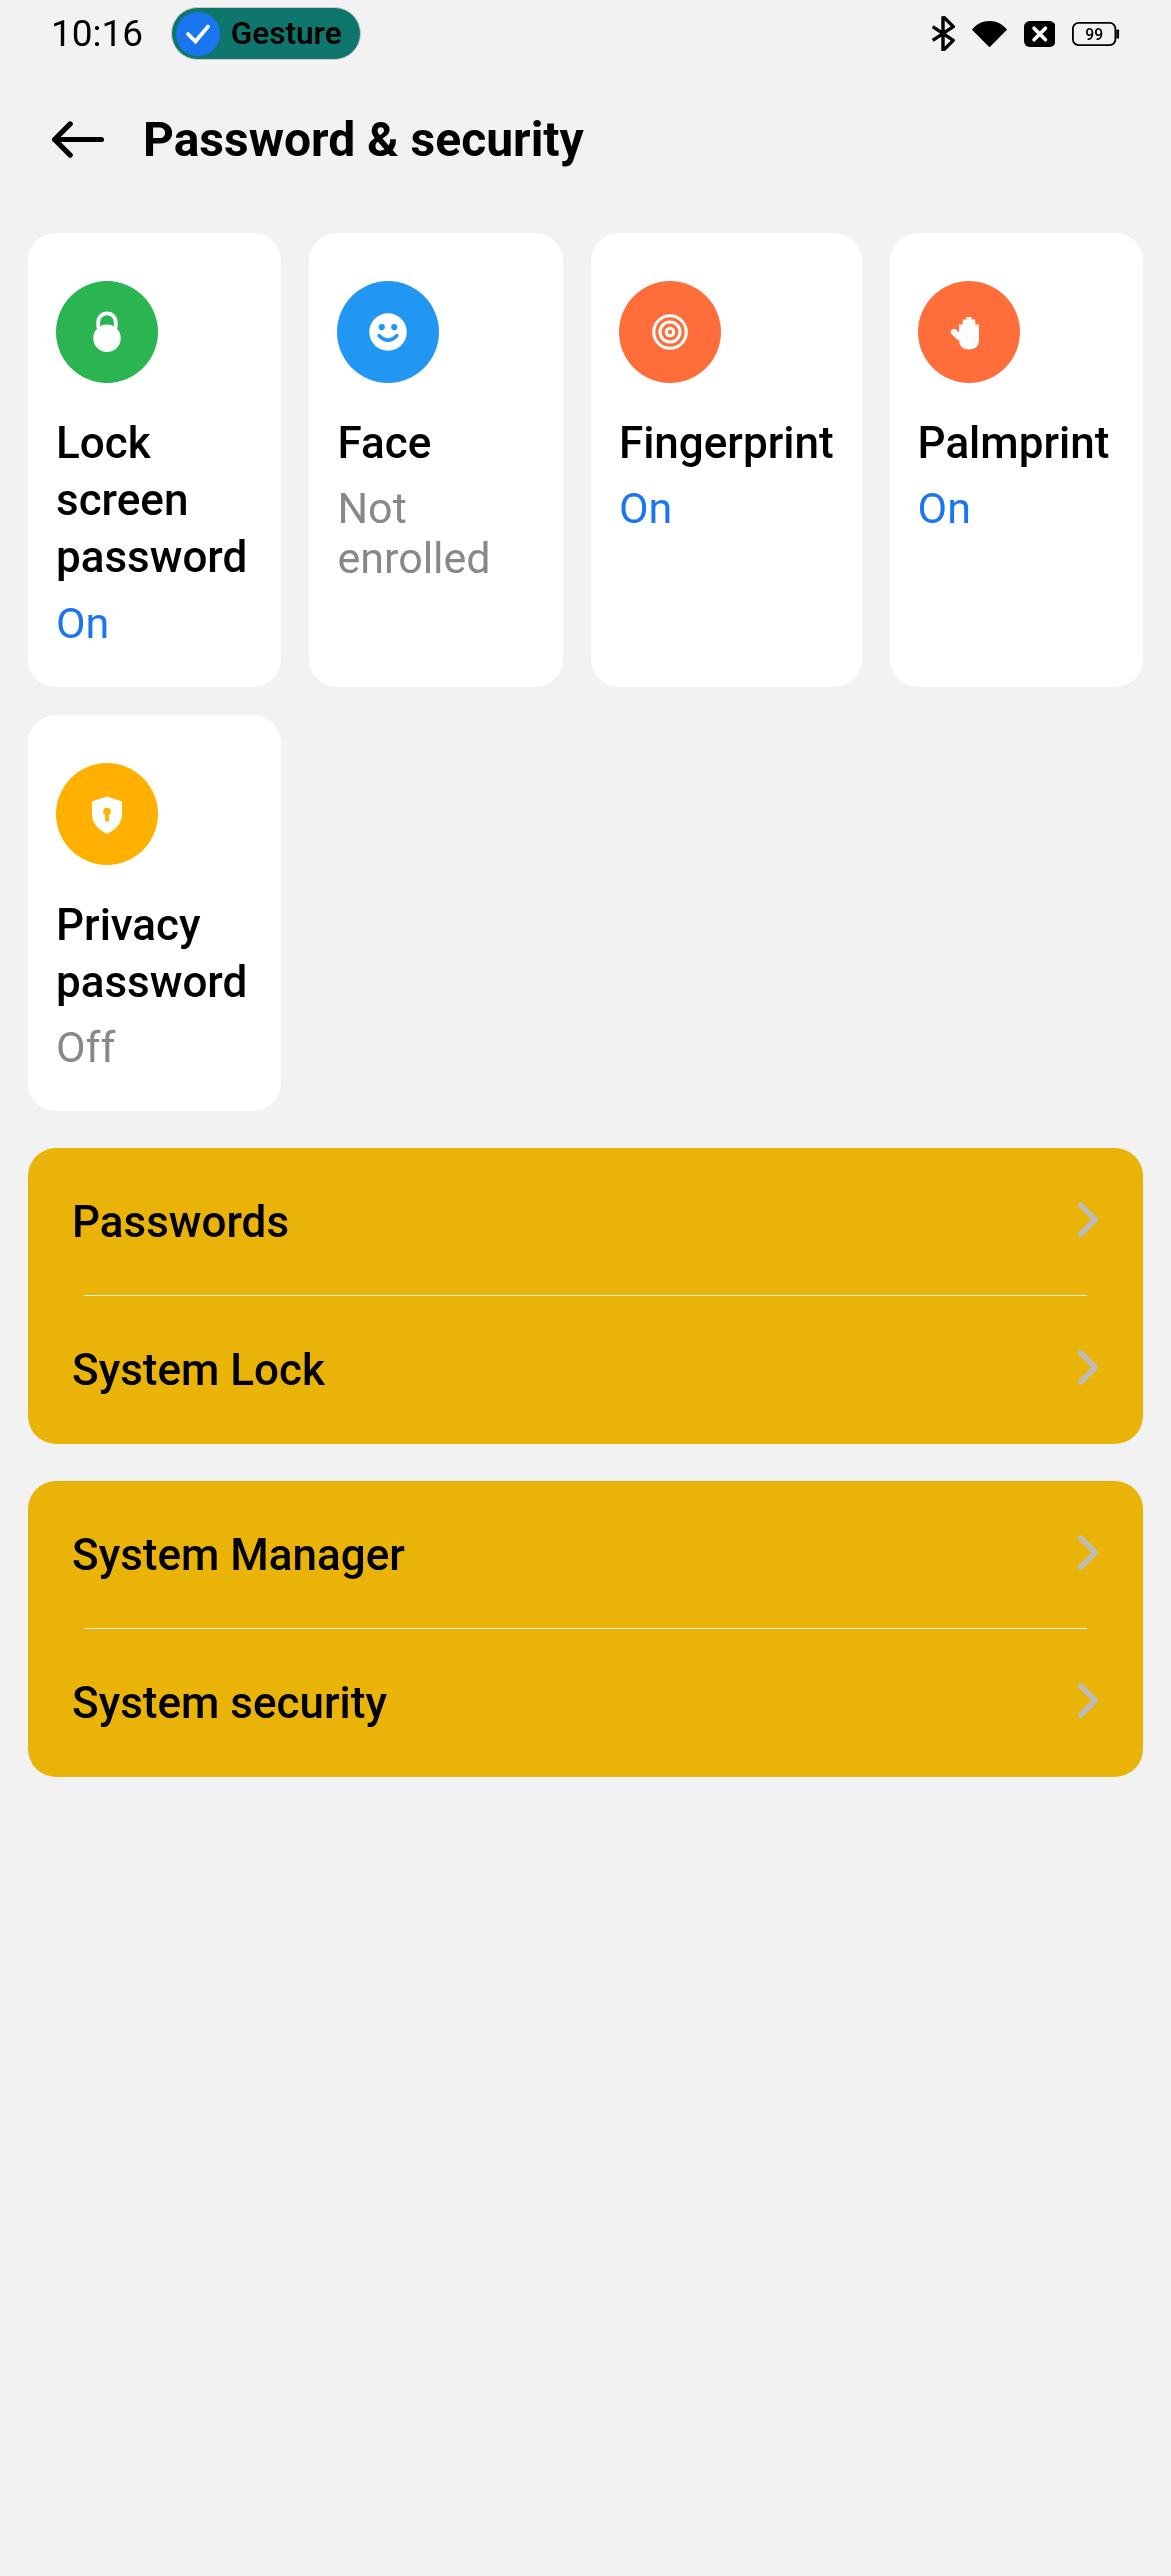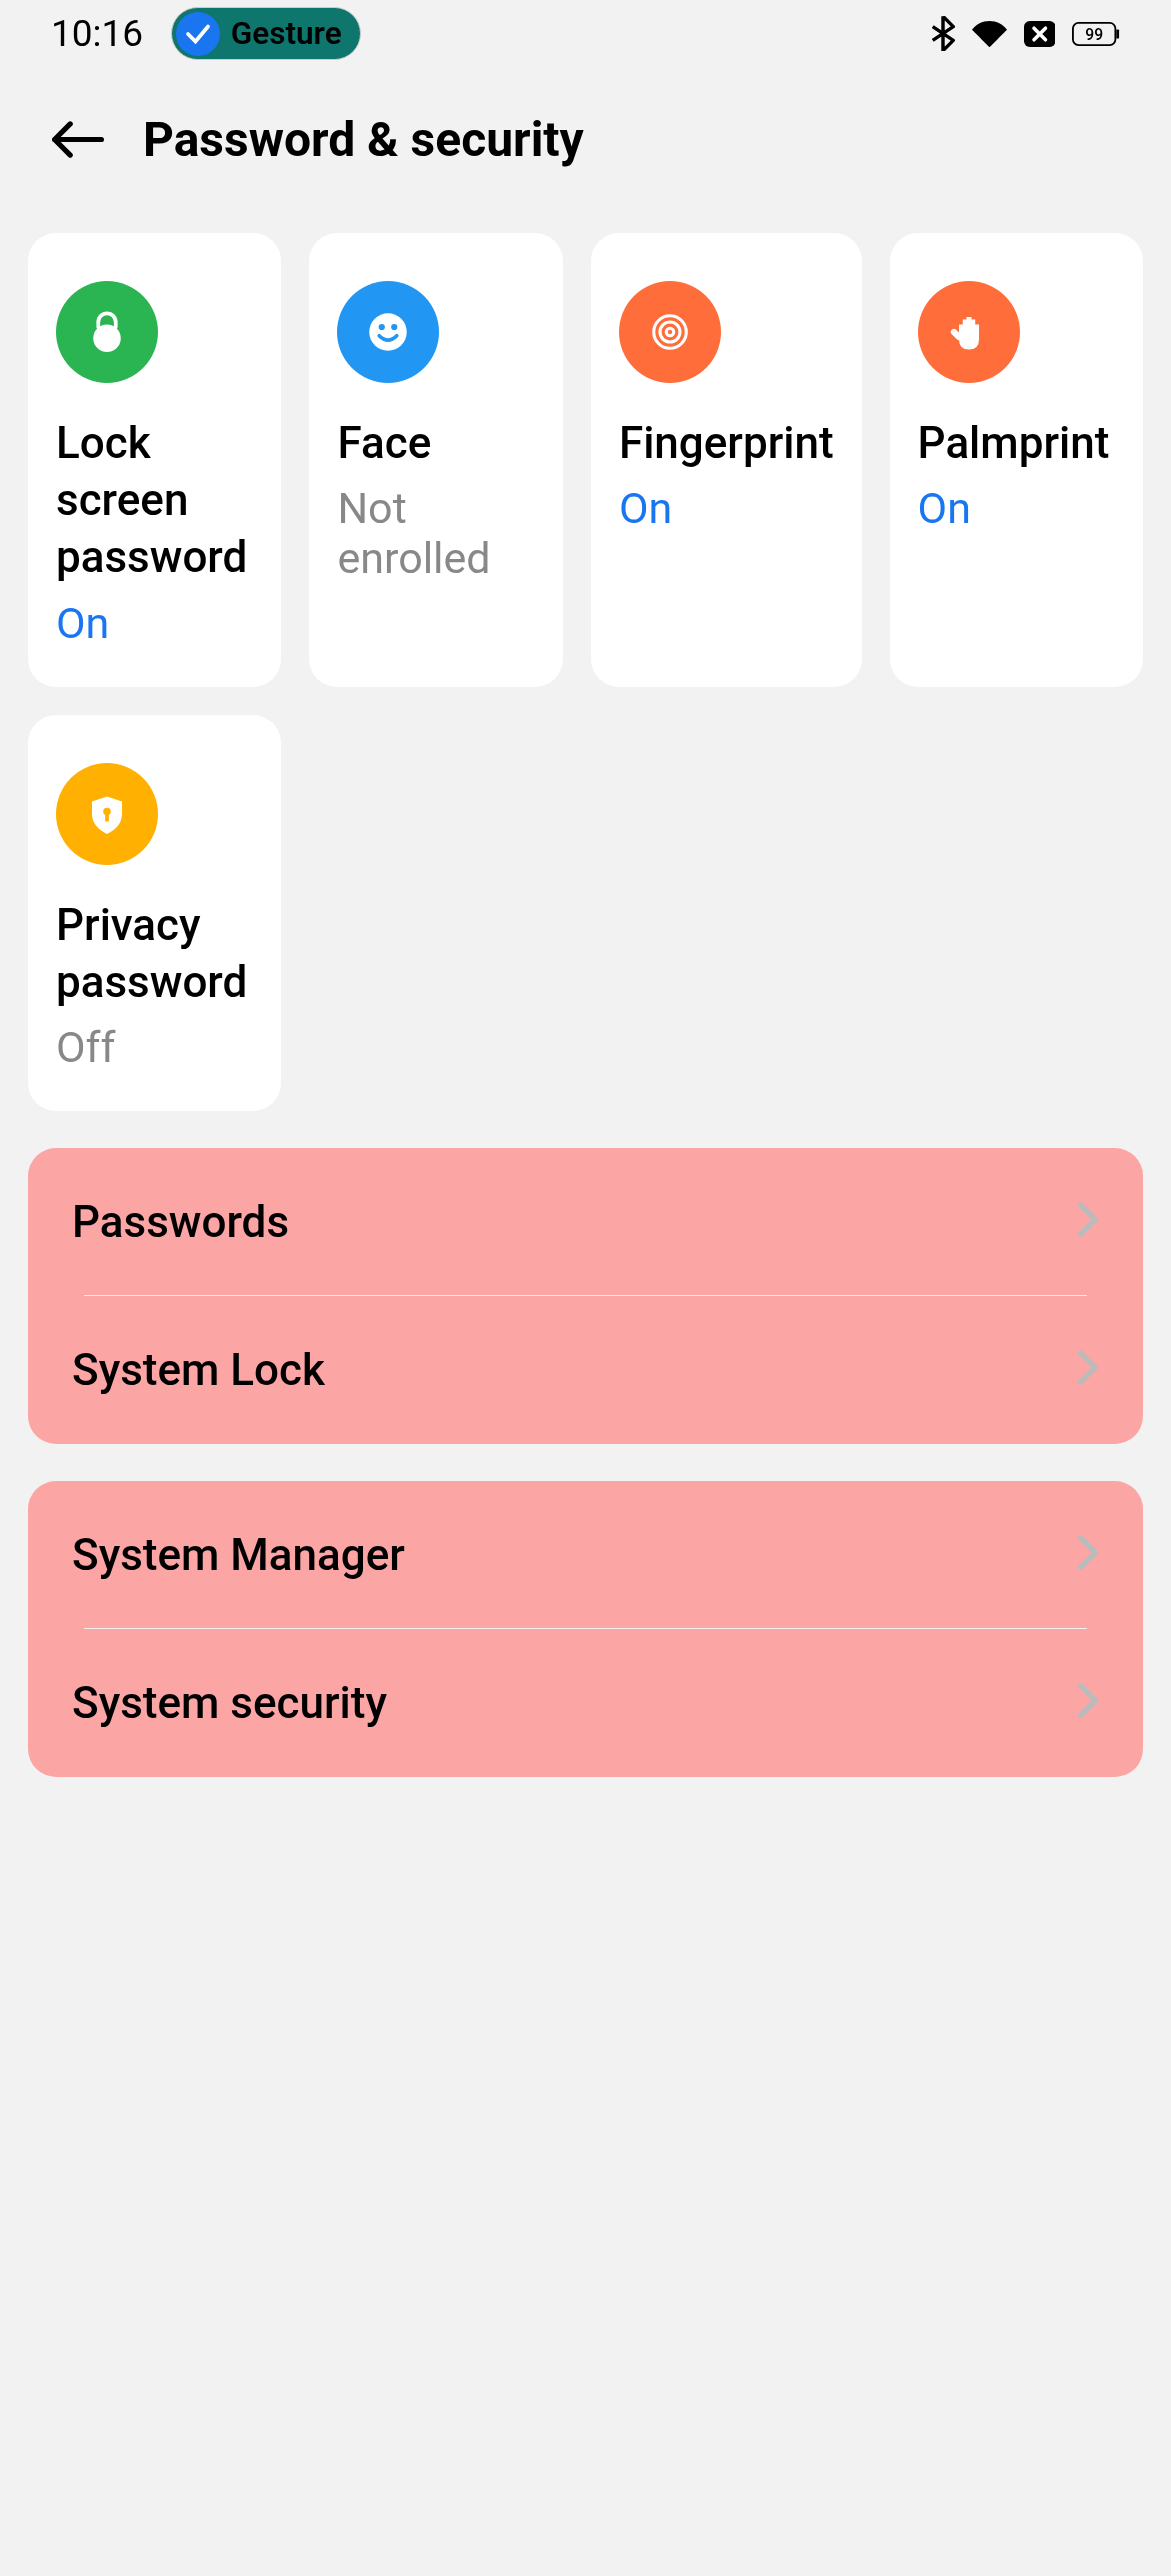--- a/index.html
+++ b/index.html
@@ -136,21 +136,21 @@
     
     .card-status {
       font-size: 43px;
       font-weight: 400;
     }
     
     .card-status.on { color: #1976f0; }
     .card-status.off { color: #888; }
     
     .list-section {
-      background: #fca5a5;
+      background: #eab308;
       border-radius: 28px;
       margin: 37px 28px 0 28px;
     }
     
     .list-item {
       display: flex;
       align-items: center;
       justify-content: space-between;
       padding: 48px 44px;
       position: relative;

